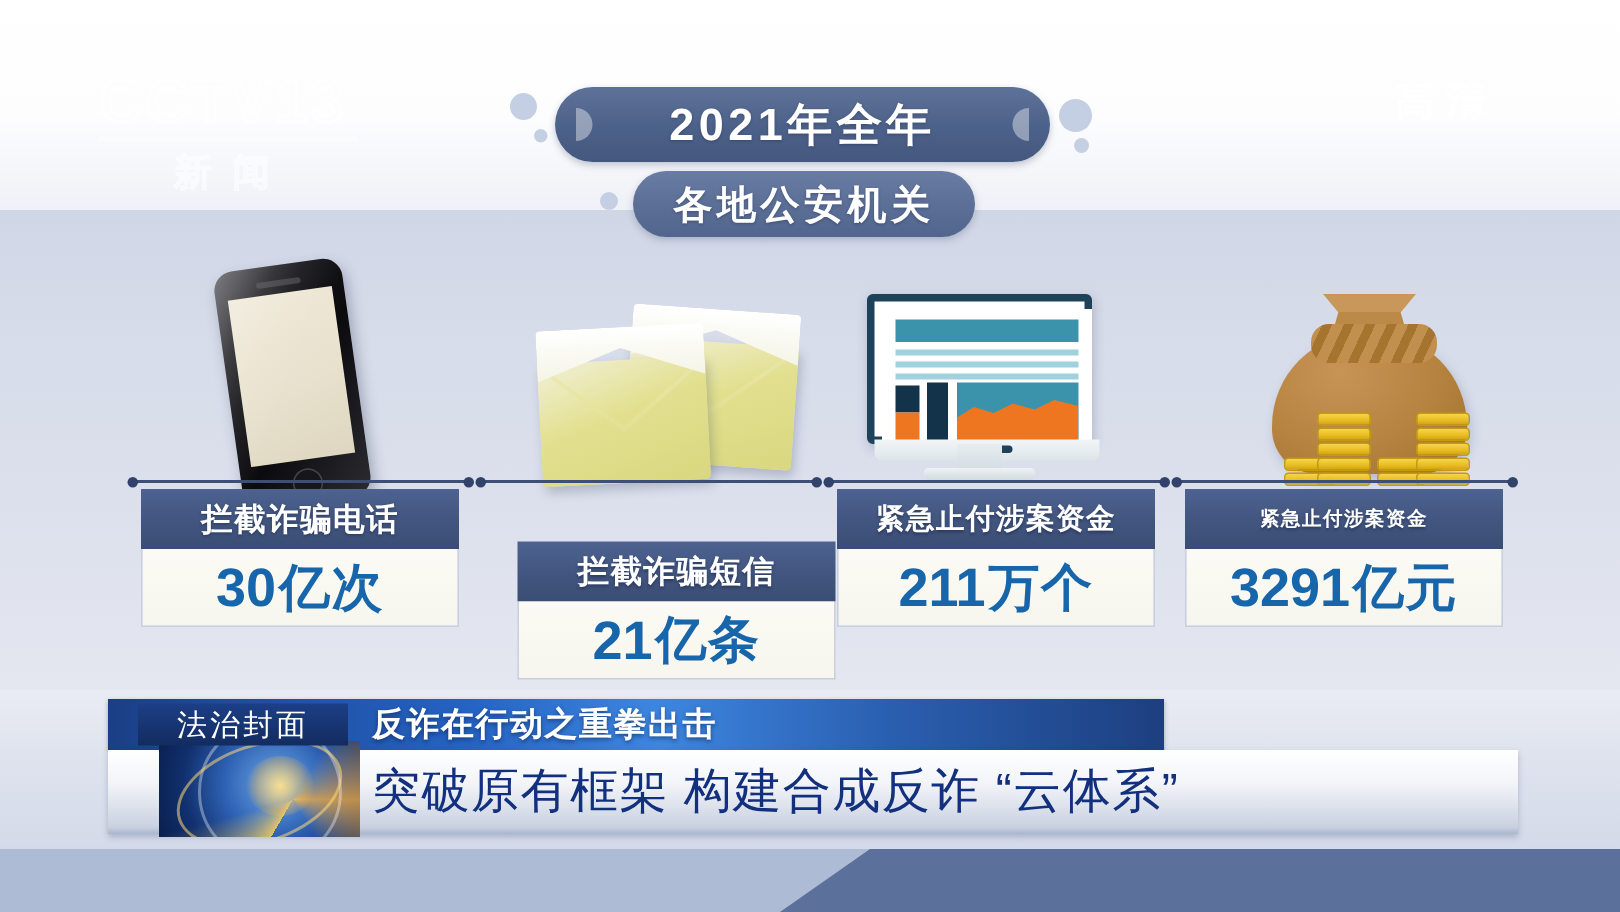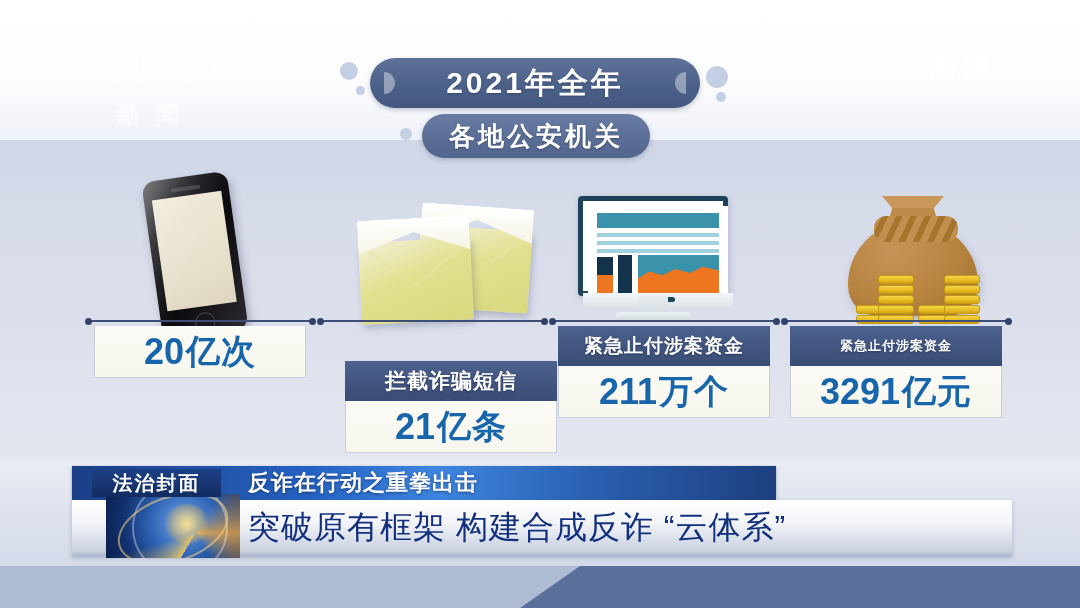--- a/index.html
+++ b/index.html
@@ -139,24 +139,24 @@
 
   .card-1{left:94px;} .card-2{left:345px;margin-top:35px;} .card-3{left:558px;} .card-4{left:790px;}
   .card-3 .card-head{font-size:19px;}
   .card-4 .card-head{font-size:13px;}
 
   
   .lt{position:absolute;left:72px;top:466px;width:940px;height:100px;}
   .lt-row1{position:absolute;left:0;top:0;height:34px;width:704px;
      background:linear-gradient(90deg,#1b3f86 0%,#2563c3 34%,#3d86e0 52%,#2a5fb0 74%,#1d3f80 100%);
      box-shadow:0 1px 3px rgba(20,35,80,.35);}
-  .lt-tag{position:absolute;left:20px;top:3px;width:129px;height:28px;
+  .lt-tag{position:absolute;left:20px;top:3px;width:140px;height:28px;
      display:flex;align-items:center;justify-content:center;
      background:linear-gradient(180deg,#1c3f86 0%,#132c60 100%);
-     color:#ffffff;font-size:20px;font-weight:bold;letter-spacing:2px;}
+     color:#ffffff;font-size:20px;font-weight:normal;letter-spacing:2px;}
   .lt-sub{position:absolute;left:176px;top:1px;height:32px;display:flex;align-items:center;
      color:#ffffff;font-size:22px;font-weight:bold;letter-spacing:1px;
      text-shadow:0 1px 3px rgba(10,25,60,.55);}
   .lt-row2{position:absolute;left:0;top:34px;height:56px;width:940px;
      background:linear-gradient(180deg,#ffffff 0%,#f2f4f8 40%,#c9d1e0 92%,#aab6cd 100%);
      box-shadow:0 2px 4px rgba(40,55,95,.25);}
   .lt-head{position:absolute;left:176px;top:37px;height:50px;display:flex;align-items:center;
      color:#12307e;font-size:32px;font-weight:normal;letter-spacing:1px;}
   .lt-globe{position:absolute;left:34px;top:28px;width:134px;height:64px;overflow:hidden;
      background:radial-gradient(circle at 58% 45%,#6fa8e8 0%,#2e62b4 40%,#11306e 72%,#0a1f4d 100%);}
@@ -283,22 +283,23 @@
 
   <div class="conn" style="left:552px;top:320px;width:224px;"></div>
   <div class="conn-dot" style="left:549px;top:318px;"></div>
   <div class="conn-dot" style="left:773px;top:318px;"></div>
 
   <div class="conn" style="left:784px;top:320px;width:224px;"></div>
   <div class="conn-dot" style="left:781px;top:318px;"></div>
   <div class="conn-dot" style="left:1005px;top:318px;"></div>
 
   <div class="card card-1">
+    <div class="card-head">拦截诈骗电话</div>
     <div class="card-body">
-      <span class="num">20</span>
+      <span class="num">30</span>
       <span class="unit">亿次</span>
     </div>
   </div>
 
   <div class="card card-2">
     <div class="card-head">拦截诈骗短信</div>
     <div class="card-body">
       <span class="num">21</span>
       <span class="unit">亿条</span>
     </div>

